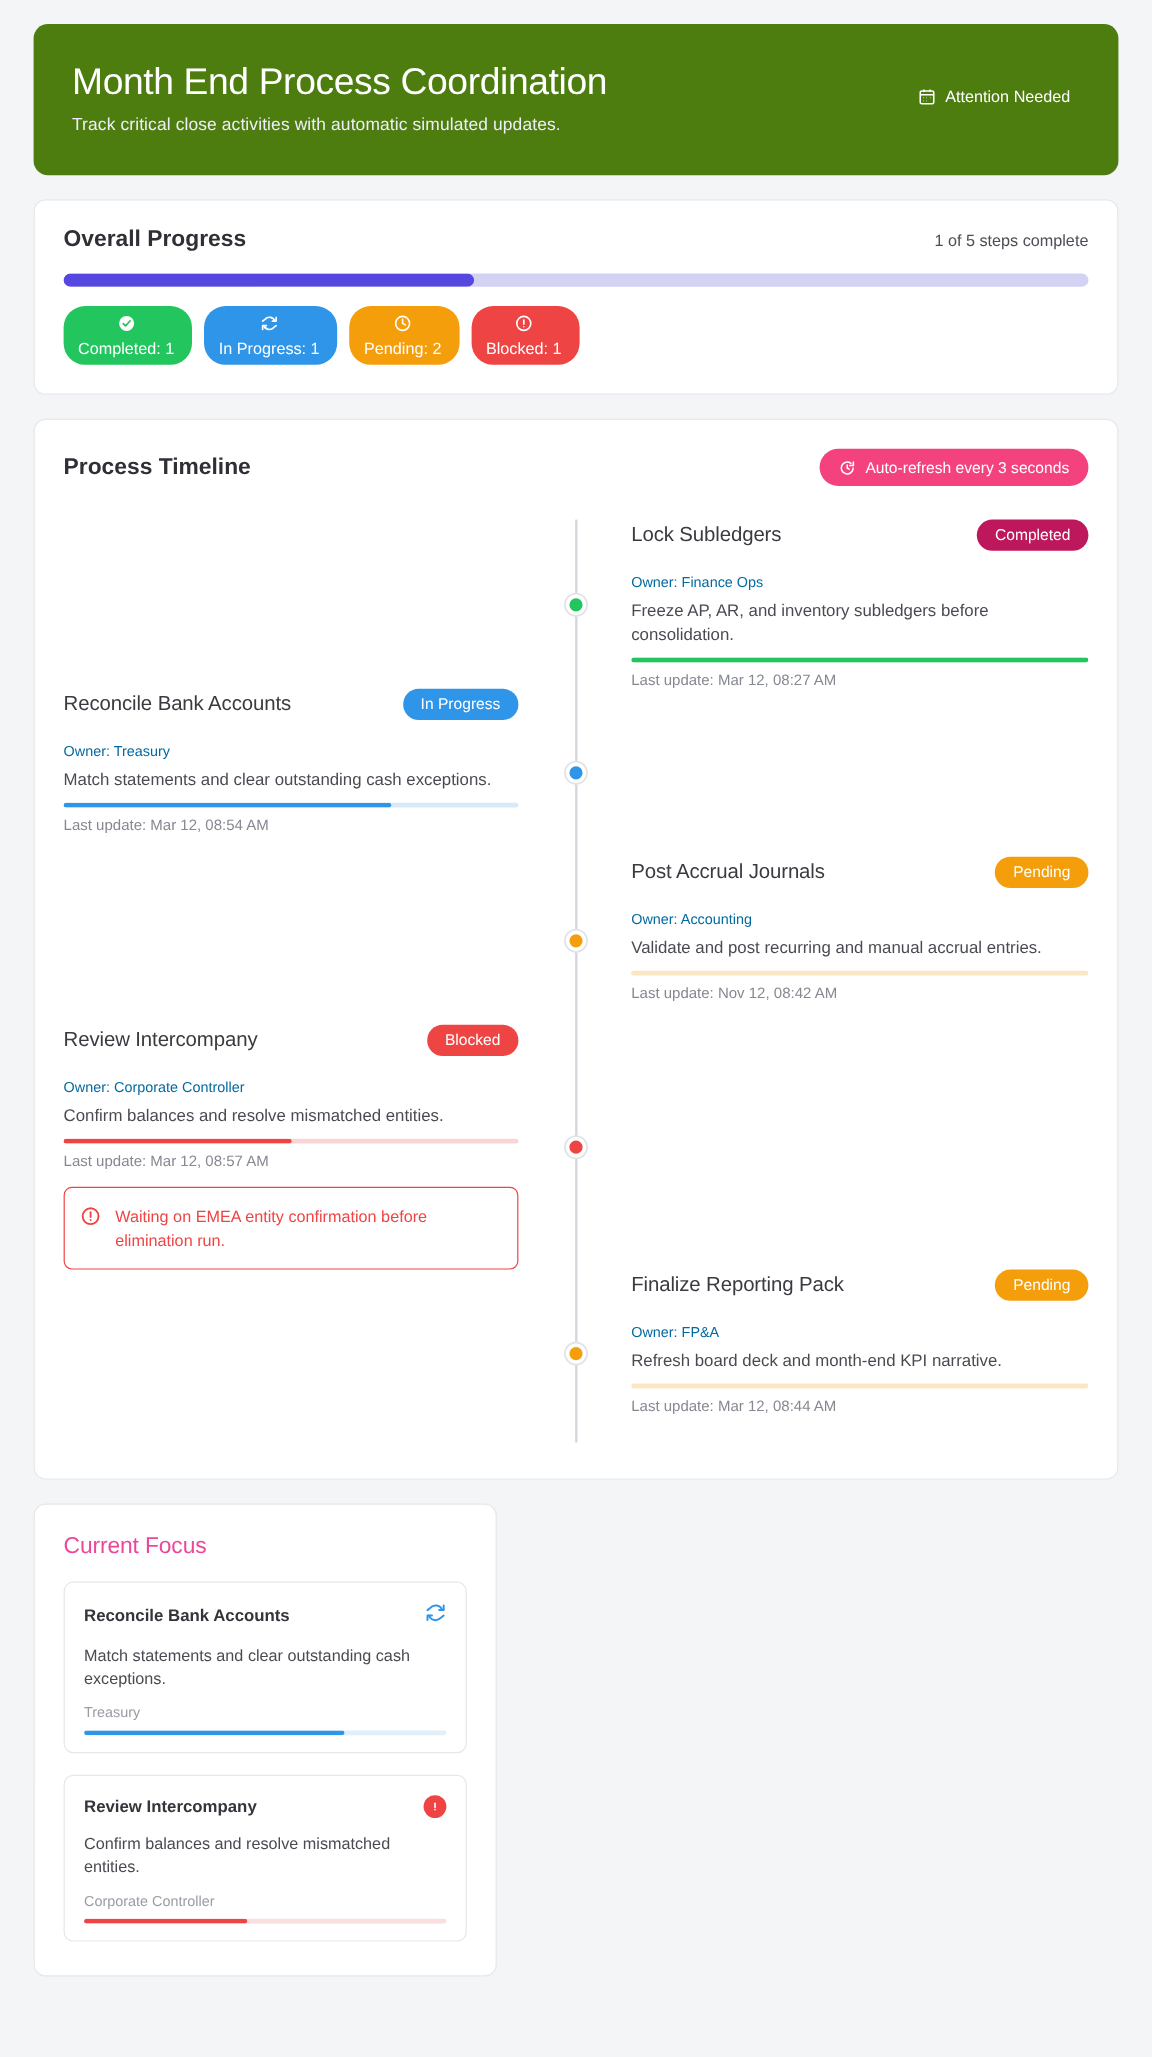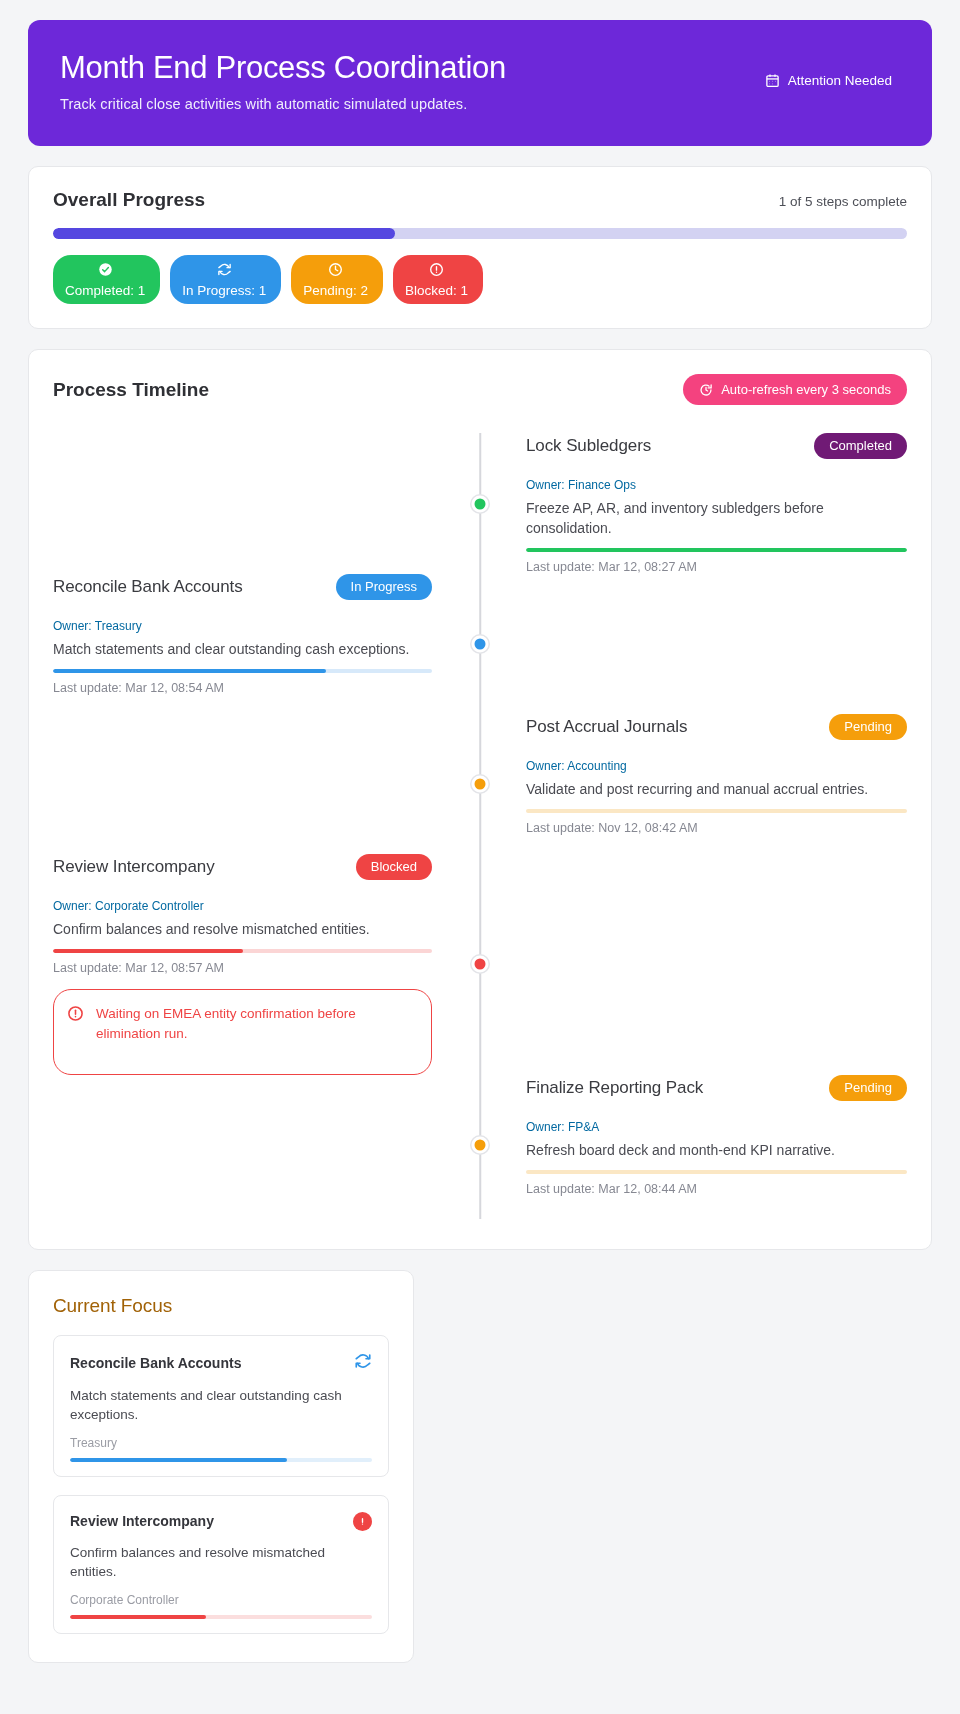--- a/index.html
+++ b/index.html
@@ -6,21 +6,21 @@
   html, body {
     width: 960px;
     background: #f4f5f7;
     font-family: "Liberation Sans", sans-serif;
     -webkit-font-smoothing: antialiased;
   }
   body { padding: 20px 28px 30px 28px; }
 
   
   .hero {
-    background: #6d28d9;
+    background: #4d7c0f;
     border-radius: 12px;
     padding: 30px 32px 34px 32px;
     display: flex;
     align-items: center;
     justify-content: space-between;
     color: #ffffff;
     min-height: 118px;
   }
   .hero-left { display: flex; flex-direction: column; gap: 10px; }
   .hero-title {
@@ -206,42 +206,42 @@
   }
   .item-bar-fill { height: 100%; border-radius: 3px; }
   .item-time {
     margin-top: 8px;
     font-size: 12.5px;
     color: #868892;
   }
   .alert-box {
     margin-top: 14px;
     border: 1px solid #ef4444;
-    border-radius: 18px;
-    padding: 14px 14px 31px 13px;
+    border-radius: 7px;
+    padding: 14px 14px 14px 13px;
     display: flex;
     gap: 12px;
     align-items: flex-start;
   }
   .alert-box svg { flex: none; margin-top: 1px; }
   .alert-text {
     color: #ef4444;
     font-size: 13.5px;
     line-height: 1.42;
   }
 
   
   .focus-card {
     padding: 24px 24px 28px 24px;
     width: 386px;
   }
   .focus-title {
     font-size: 19px;
     font-weight: 400;
-    color: #a16207;
+    color: #ec4899;
     letter-spacing: -0.1px;
   }
   .focus-item {
     margin-top: 18px;
     border: 1px solid #e6e7ea;
     border-radius: 8px;
     padding: 16px 16px 14px 16px;
   }
   .focus-item-head {
     display: flex;
@@ -373,21 +373,21 @@
   </div>
 
   <div class="timeline">
     <div class="timeline-axis"></div>
     <div id="timeline-rows">
         <div class="tl-row">
           <div class="tl-spacer"></div>
           <div class="tl-side right">
     <div class="item-head">
       <div class="item-title">Lock Subledgers</div>
-      <div class="status-pill" style="background:#701a75">Completed</div>
+      <div class="status-pill" style="background:#be185d">Completed</div>
     </div>
     <div class="item-owner">Owner: Finance Ops</div>
     <div class="item-desc">Freeze AP, AR, and inventory subledgers before consolidation.</div>
     <div class="item-bar" style="background:#d8f3e2">
       <div class="item-bar-fill" style="width:100%;background:#22c55e"></div>
     </div>
     <div class="item-time">Last update: Mar 12, 08:27 AM</div>
     </div>
           <div class="tl-dot" style="background: rgb(34, 197, 94); top: 50%;"></div>
         </div>

